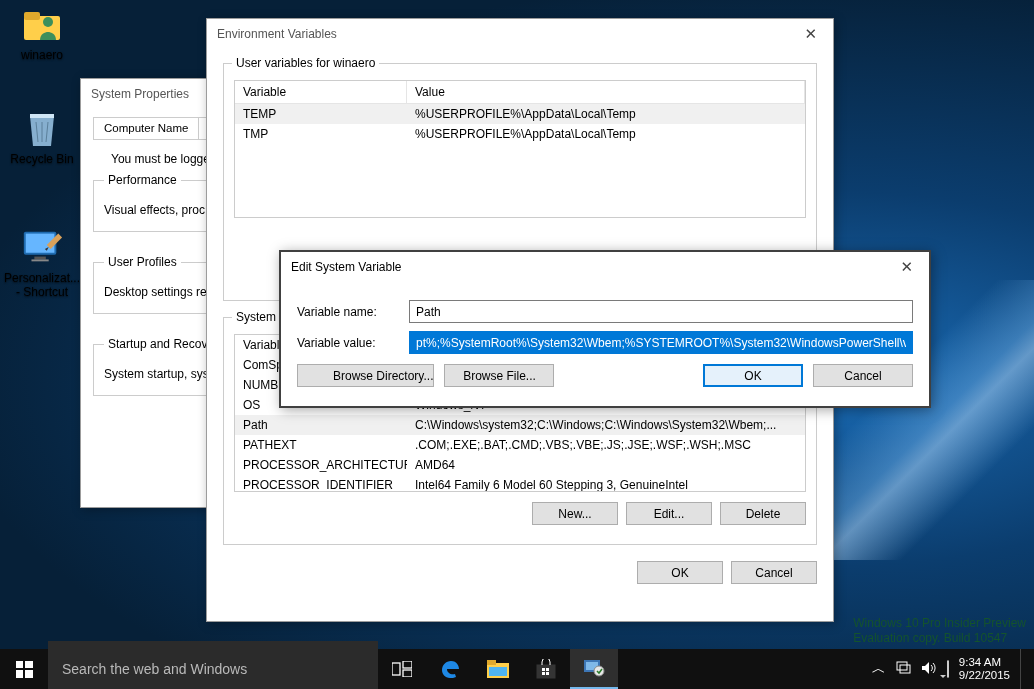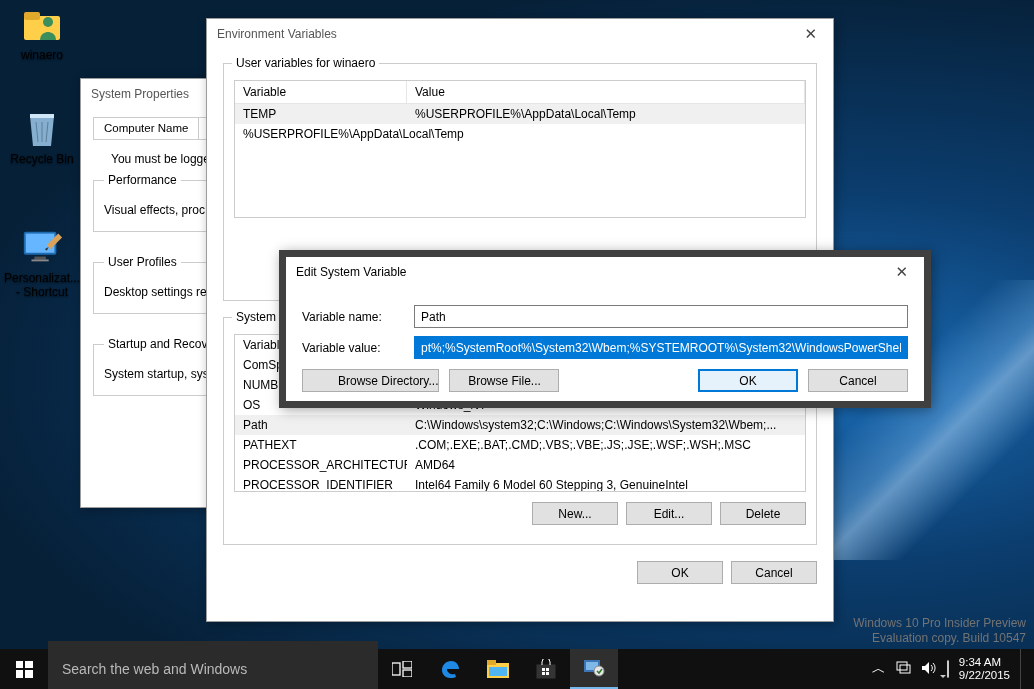--- a/index.html
+++ b/index.html
@@ -36,32 +36,32 @@
 .var-row { display: flex; }
 .var-row.sel { background: #f0f0f0; }
 .var-row .col { padding: 3px 8px; white-space: nowrap; overflow: hidden; }
 .col-name { width: 172px; flex: 0 0 172px; }
 .col-value { flex: 1; }
 .btn-row { display: flex; justify-content: flex-end; gap: 8px; margin-top: 10px; }
 .btn { min-width: 86px; height: 23px; background: #e1e1e1; border: 1px solid #adadad; font-size: 12px; display: inline-flex; align-items: center; justify-content: center; }
 .btn.primary { border: 2px solid #0078d7; background: #e5f1fb; }
 
 
-.editvar { left: 279px; top: 250px; width: 652px; height: 158px; z-index: 3; border: 7px solid #404040; box-shadow: 2px 2px 12px rgba(0,0,0,.35); }
+.editvar { left: 279px; top: 250px; width: 652px; height: 158px; z-index: 3; border: 2px solid #404040; box-shadow: 2px 2px 12px rgba(0,0,0,.35); }
 .editvar .titlebar { color: #000; }
 .form-row { display: flex; align-items: center; margin: 8px 16px; gap: 12px; }
 .form-row label { width: 100px; font-size: 12px; }
 .form-row input { flex: 1; height: 23px; border: 1px solid #7a7a7a; padding: 0 6px; font-size: 12px; }
 .form-row input.sel { background: #0078d7; color: #fff; border: 1px solid #0078d7; }
 .editvar .btn-row { margin: 10px 16px 0; gap: 10px; }
 .editvar .btn-row .spacer { flex: 1; }
 .editvar .btn-row .btn { min-width: 100px; }
 
 
-.watermark { position: absolute; right: 8px; bottom: 42px; color: #737373; text-align: right; font-size: 12px; line-height: 1.3; }
+.watermark { position: absolute; right: 8px; bottom: 42px; color: #14532d; font-size: 12px; line-height: 1.3; }
 
 
 .taskbar { position: absolute; left: 0; bottom: 0; width: 100%; height: 40px; background: #101010; display: flex; align-items: center; color: #fff; }
 .start-btn { width: 48px; height: 40px; display: flex; align-items: center; justify-content: center; }
 .start-logo { width: 17px; height: 17px; display: grid; grid-template: 1fr 1fr / 1fr 1fr; gap: 2px; }
 .start-logo span { background: #fff; }
 .search-box { width: 330px; height: 56px; background: #2b2b2b; display: flex; align-items: center; padding: 0 14px; color: #b9b9b9; font-size: 14px; }
 .tb-icon { width: 48px; height: 40px; display: flex; align-items: center; justify-content: center; font-size: 18px; }
 .tb-icon.active { border-bottom: 2px solid #76b9ed; background: #2f2f2f; }
 .tray { margin-left: auto; display: flex; align-items: center; gap: 10px; padding-right: 8px; height: 40px; font-size: 12px; }
@@ -146,20 +146,21 @@
       <div class="var-table" style="height:138px; margin-top:-8px;">
         <div class="var-header">
           <div class="col col-name">Variable</div>
           <div class="col col-value">Value</div>
         </div>
         <div class="var-row sel">
           <div class="col col-name">TEMP</div>
           <div class="col col-value">%USERPROFILE%\AppData\Local\Temp</div>
         </div>
         <div class="var-row">
+          <div class="col col-name">TMP</div>
           <div class="col col-value">%USERPROFILE%\AppData\Local\Temp</div>
         </div>
       </div>
     </div>
 
     <div class="group-box" style="height:228px;">
       <span class="gb-title">System v</span>
       <div class="var-table" style="height:158px; margin-top:-8px; overflow:hidden;">
         <div class="var-row">
             <div class="col col-name">Variabl</div>

